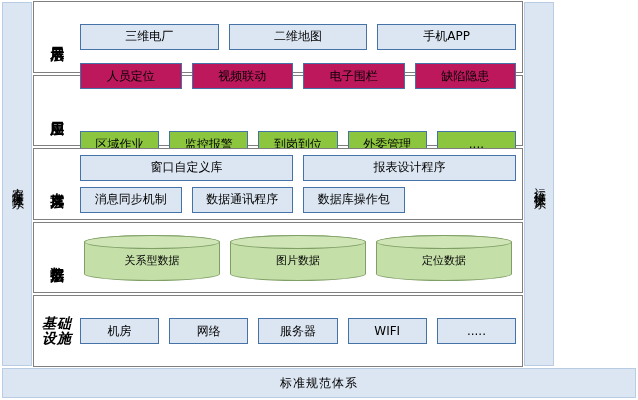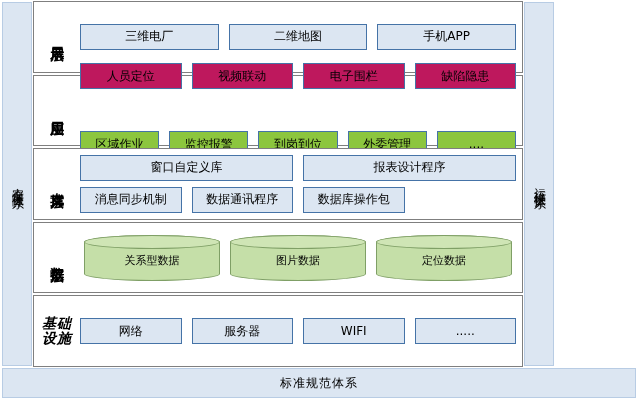--- a/index.html
+++ b/index.html
@@ -265,20 +265,21 @@
           </div>
         </div>
       </div>
 
       <div class="layer">
         <div class="layer-label two-col">
           <span class="vtext">基础设施</span>
         </div>
         <div class="layer-body">
           <div class="row">
+            <div class="node blue">机房</div>
             <div class="node blue">网络</div>
             <div class="node blue">服务器</div>
             <div class="node blue">WIFI</div>
             <div class="node blue">.....</div>
           </div>
         </div>
       </div>
 
     </div>
 

